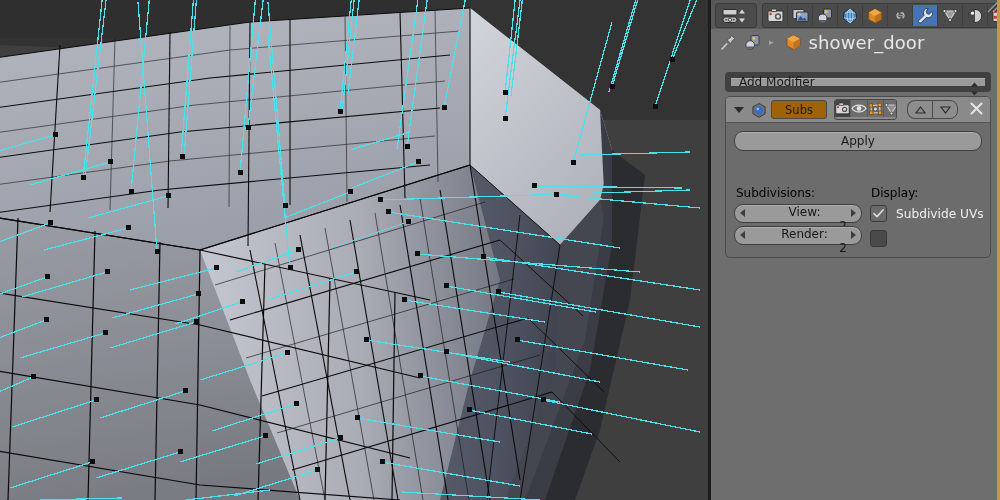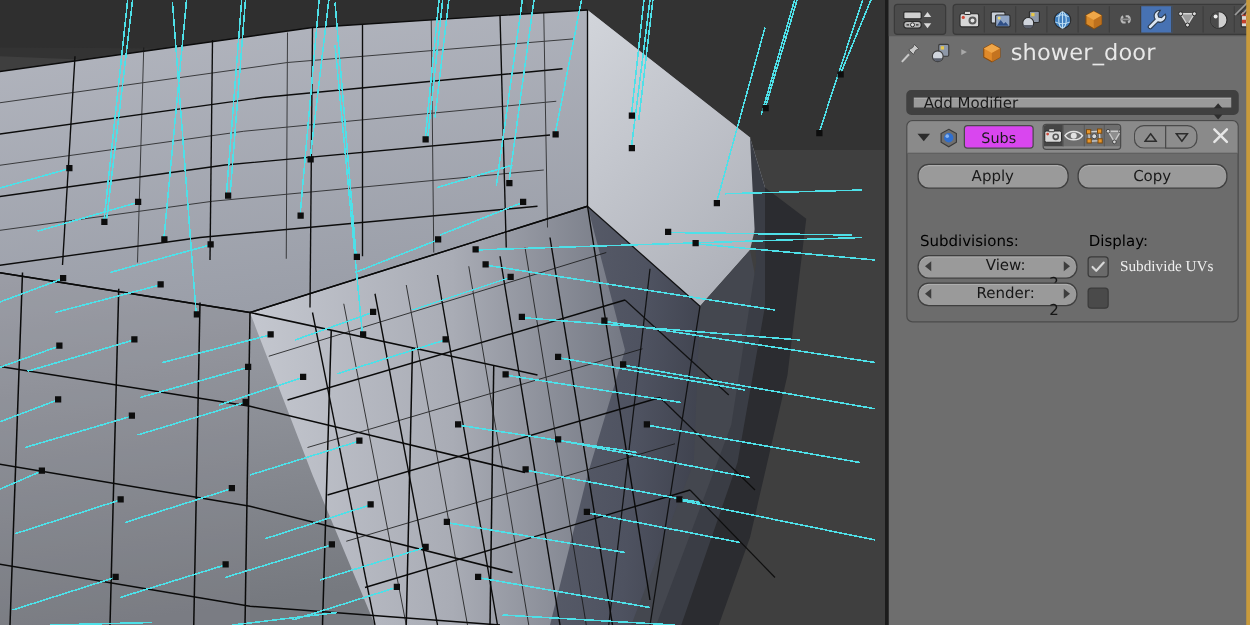--- a/index.html
+++ b/index.html
@@ -49,21 +49,21 @@
   .modbox{position:absolute;left:14px;top:96px;width:266px;height:162px;
           background:#6c6c6c;border:1px solid #4b4b4b;border-radius:5px;
           box-sizing:border-box;}
   .modhdr{position:absolute;left:0;top:0;right:0;height:26px;
           background:#8a8a8a;border-bottom:1px solid #545454;
           border-radius:4px 4px 0 0;display:flex;align-items:center;padding:0 6px;
           box-sizing:border-box;gap:4px;}
   .tri{width:0;height:0;border-left:5px solid transparent;border-right:5px solid transparent;
        border-top:6px solid #2b2b2b;margin-right:3px;margin-left:2px;}
   .modicon{width:16px;height:16px;}
-  .namefld{height:17px;min-width:42px;background:#d946ef;border:1px solid #4a4a4a;
+  .namefld{height:17px;min-width:42px;background:#a16207;border:1px solid #4a4a4a;
            border-radius:3px;display:flex;align-items:center;justify-content:center;
            padding:0 6px;color:#1b1b1b;font-size:11.5px;margin-right:3px;}
   .togrp{display:flex;height:19px;border:1px solid #4a4a4a;border-radius:3px;overflow:hidden;}
   .tog{width:23px;height:17px;display:flex;align-items:center;justify-content:center;
        background:#7d7d7d;border-right:1px solid #5c5c5c;}
   .tog:last-child{border-right:none;}
   .tog.on{background:#454545;}
   .tog.off{background:#6e6e6e;}
   .mvgrp{display:flex;height:19px;margin-left:6px;}
   .mv{width:24px;height:17px;background:#8d8d8d;border:1px solid #4a4a4a;
@@ -87,21 +87,21 @@
   .numfld{position:absolute;height:19px;background:#9a9a9a;border:1px solid #3f3f3f;
           border-radius:9px;box-sizing:border-box;display:flex;align-items:center;
           box-shadow:inset 0 1px 0 rgba(255,255,255,.2);flex-direction:column;}
   .numfld .nl{color:#161616;font-size:12px;padding-left:13px;}
   .numfld .nv{color:#161616;font-size:12px;margin-left:auto;padding-right:14px;}
   .numfld .ca{position:absolute;top:4px;width:0;height:0;
               border-top:4px solid transparent;border-bottom:4px solid transparent;}
   .numfld .ca.lft{left:5px;border-right:5px solid #3d3d3d;}
   .numfld .ca.rgt{right:5px;border-left:5px solid #3d3d3d;}
 
-  .chkrow{position:absolute;display:flex;align-items:center;gap:9px;font-family:Liberation Serif, serif;}
+  .chkrow{position:absolute;display:flex;align-items:center;gap:9px;}
   .chk{width:15px;height:15px;border-radius:3px;border:1px solid #3a3a3a;
        display:flex;align-items:center;justify-content:center;}
   .chk.on{background:#6a6a6a;}
   .chk.off{background:#4a4a4a;}
   .chklbl{color:#efefef;font-size:12.2px;}
 </style>
 </head>
 <body>
 
 <div id="app">
@@ -623,21 +623,20 @@
             <g stroke="#e6e6e6" stroke-width="2" stroke-linecap="round">
               <path d="M2.5 2.5 L12.5 12.5"></path>
                 <path d="M12.5 2.5 L2.5 12.5"></path>
             </g>
           </svg>
         </span>
       </div>
 
       <div class="row" style="top:34px;">
         <div class="btn">Apply</div>
-        <div class="btn">Copy</div>
       </div>
 
 
       <div class="colhdr" style="left:10px;top:89px;">Subdivisions:</div>
       <div class="colhdr" style="left:145px;top:89px;">Display:</div>
 
       <div class="numfld" style="left:8px;top:107px;width:128px;">
         <span class="ca lft"></span>
         <span class="nl">View:</span>
         <span class="nv">2</span>

